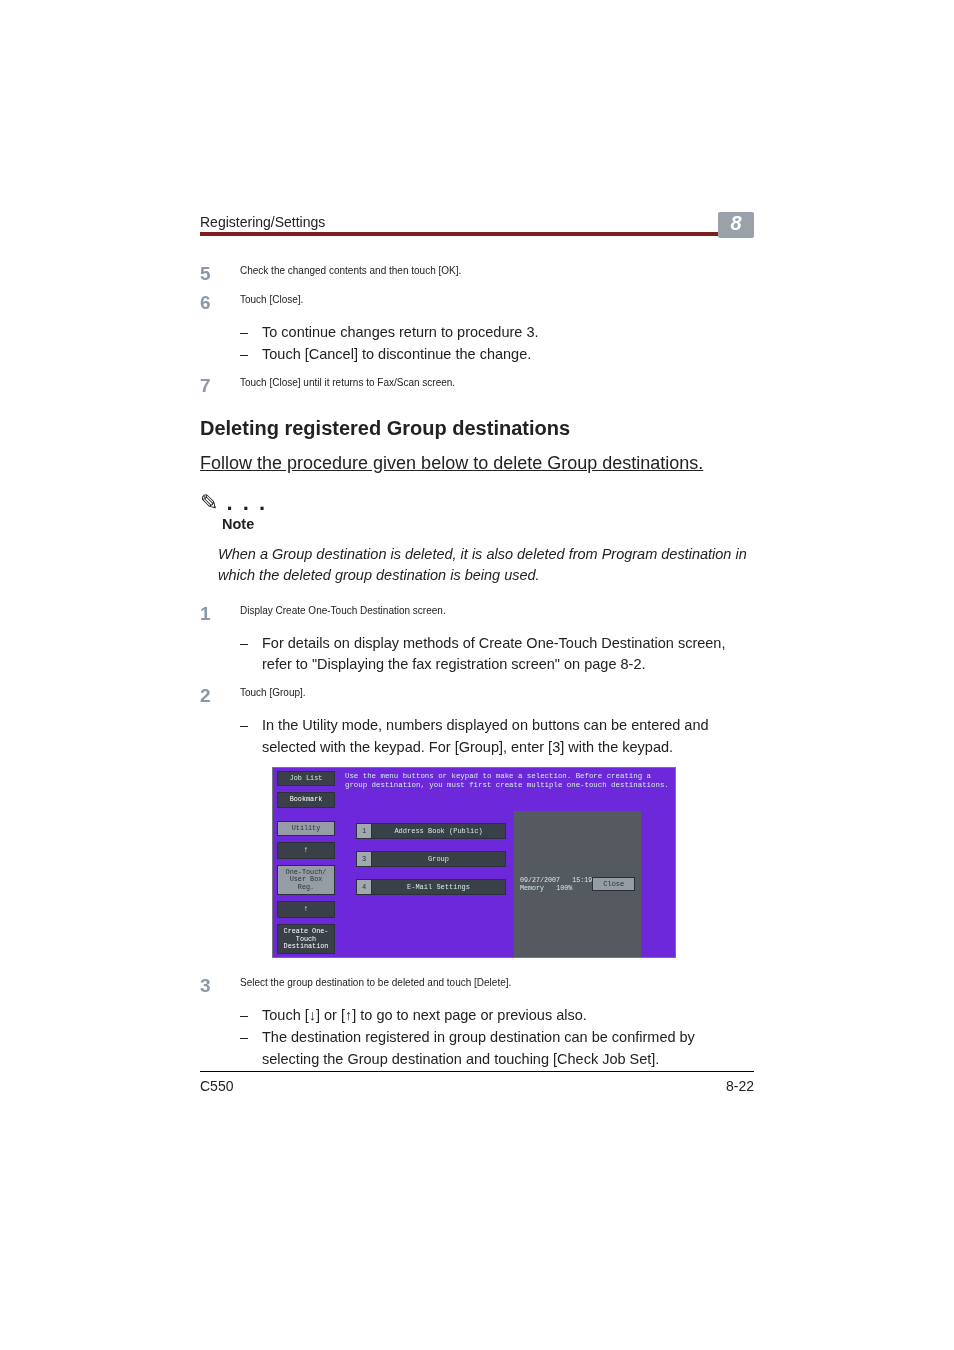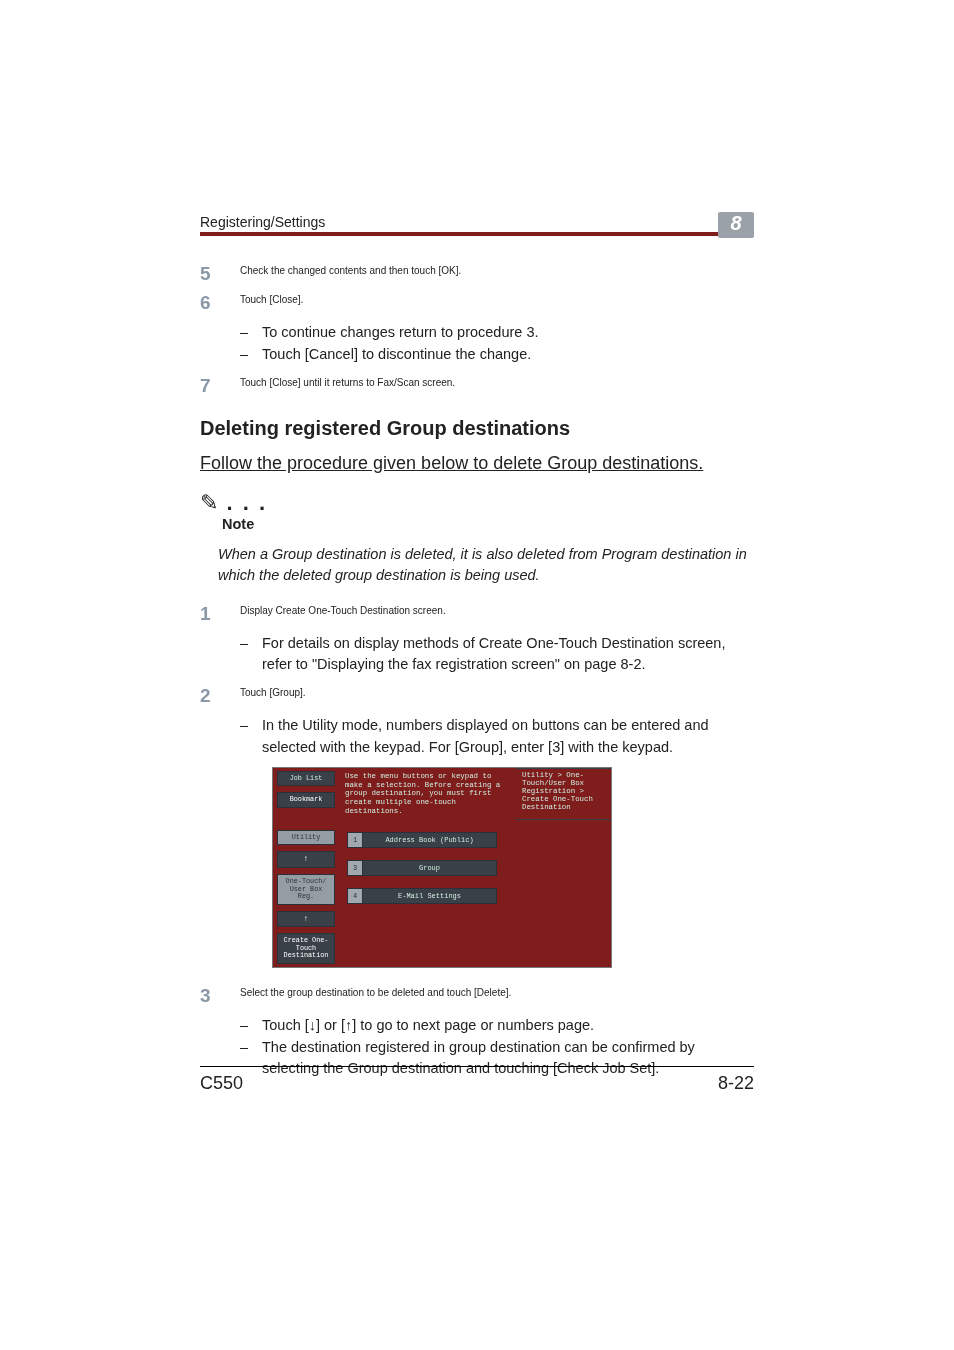--- a/index.html
+++ b/index.html
@@ -88,26 +88,26 @@
     }
     .note-body {
       font-style: italic;
       font-size: 14.5px;
       color: #222;
       margin: 12px 0 18px 18px;
       line-height: 1.45;
     }
     
     .shot {
-      width: 340px;
+      width: 404px;
       margin: 8px 0 18px 72px;
       font-family: "Courier New", monospace;
       font-size: 7.4px;
       color: #cfeee0;
-      background: #7f1d1d;
+      background: #6d28d9;
       border: 1px solid #777;
     }
     .shot-row { display:flex; }
     .shot-left { width: 66px; display:flex; flex-direction:column; }
     .shot-right { flex:1; display:flex; flex-direction:row; }
     .pill, .pill-sel, .pill-plain {
       margin: 3px 4px;
       padding: 3px 2px;
       text-align: center;
       border: 1px solid #2a3138;
@@ -128,21 +128,21 @@
     .close-btn { background:#959da4; color:#2a3138; border:1px solid #2a3138; padding:2px 10px; font-size:7px; }
     .ftr {
       position: absolute;
       bottom: 256px;
       left: 200px;
       right: 200px;
       display: flex;
       justify-content: space-between;
       border-top: 1px solid #000;
       padding-top: 6px;
-      font-size: 18px;
+      font-size: 14px;
       color: #222;
     }
   </style>
 </head>
 <body>
 
 <div class="page">
 
   <div class="hdr">
     <span class="hdr-title">Registering/Settings</span>
@@ -206,24 +206,23 @@
   <div class="shot">
     <div class="shot-row">
       <div class="shot-left">
         <div class="pill">Job List</div>
         <div class="pill-sel">Bookmark</div>
       </div>
       <div class="shot-right">
         <div class="shot-hint">Use the menu buttons or keypad to make a selection.
 Before creating a group destination, you must first create multiple
 one-touch destinations.</div>
-        <div class="shot-bc">Utility &gt; One-Touch/User Box Registration &gt; Create One-Touch Destination</div>
       </div>
     </div>
-    <div class="shot-row" style="flex:1;">
+    <div class="shot-row" style="flex:1;gap:9px;">
       <div class="shot-left">
         <div class="pill-plain" style="margin-top:10px;">Utility</div>
         <div class="pill arrow-pill">↑</div>
         <div class="pill-plain" style="white-space:pre-line;">One-Touch/
 User Box Reg.</div>
         <div class="pill arrow-pill">↑</div>
         <div class="pill-sel" style="white-space:pre-line;">Create One-Touch
 Destination</div>
       </div>
       <div class="shot-right">
@@ -234,32 +233,41 @@
           </div>
           <div class="opt">
             <div class="opt-num">3</div>
             <div class="opt-lbl">Group</div>
           </div>
           <div class="opt">
             <div class="opt-num">4</div>
             <div class="opt-lbl">E-Mail Settings</div>
           </div>
         </div>
+        <div class="shot-foot">
+          <span>
+            <span>09/27/2007</span>&nbsp;&nbsp;
+            <span>15:19</span><br>
+            <span>Memory</span>&nbsp;&nbsp;
+            <span>100%</span>
+          </span>
+          <span class="close-btn">Close</span>
+        </div>
       </div>
     </div>
   </div>
 
   <div class="step">
     <div class="step-num">3</div>
     <div class="step-body">Select the group destination to be deleted and touch [Delete].</div>
   </div>
   <div class="sub">
     <div class="sub-item">
         <span class="dash">–</span>
-        <span>Touch [↓] or [↑] to go to next page or numbers page.</span>
+        <span>Touch [↓] or [↑] to go to next page or previous also.</span>
       </div>
     <div class="sub-item">
         <span class="dash">–</span>
         <span>The destination registered in group destination can be confirmed by selecting the Group destination and touching [Check Job Set].</span>
       </div>
   </div>
 
 </div>
 
 <div class="ftr">

